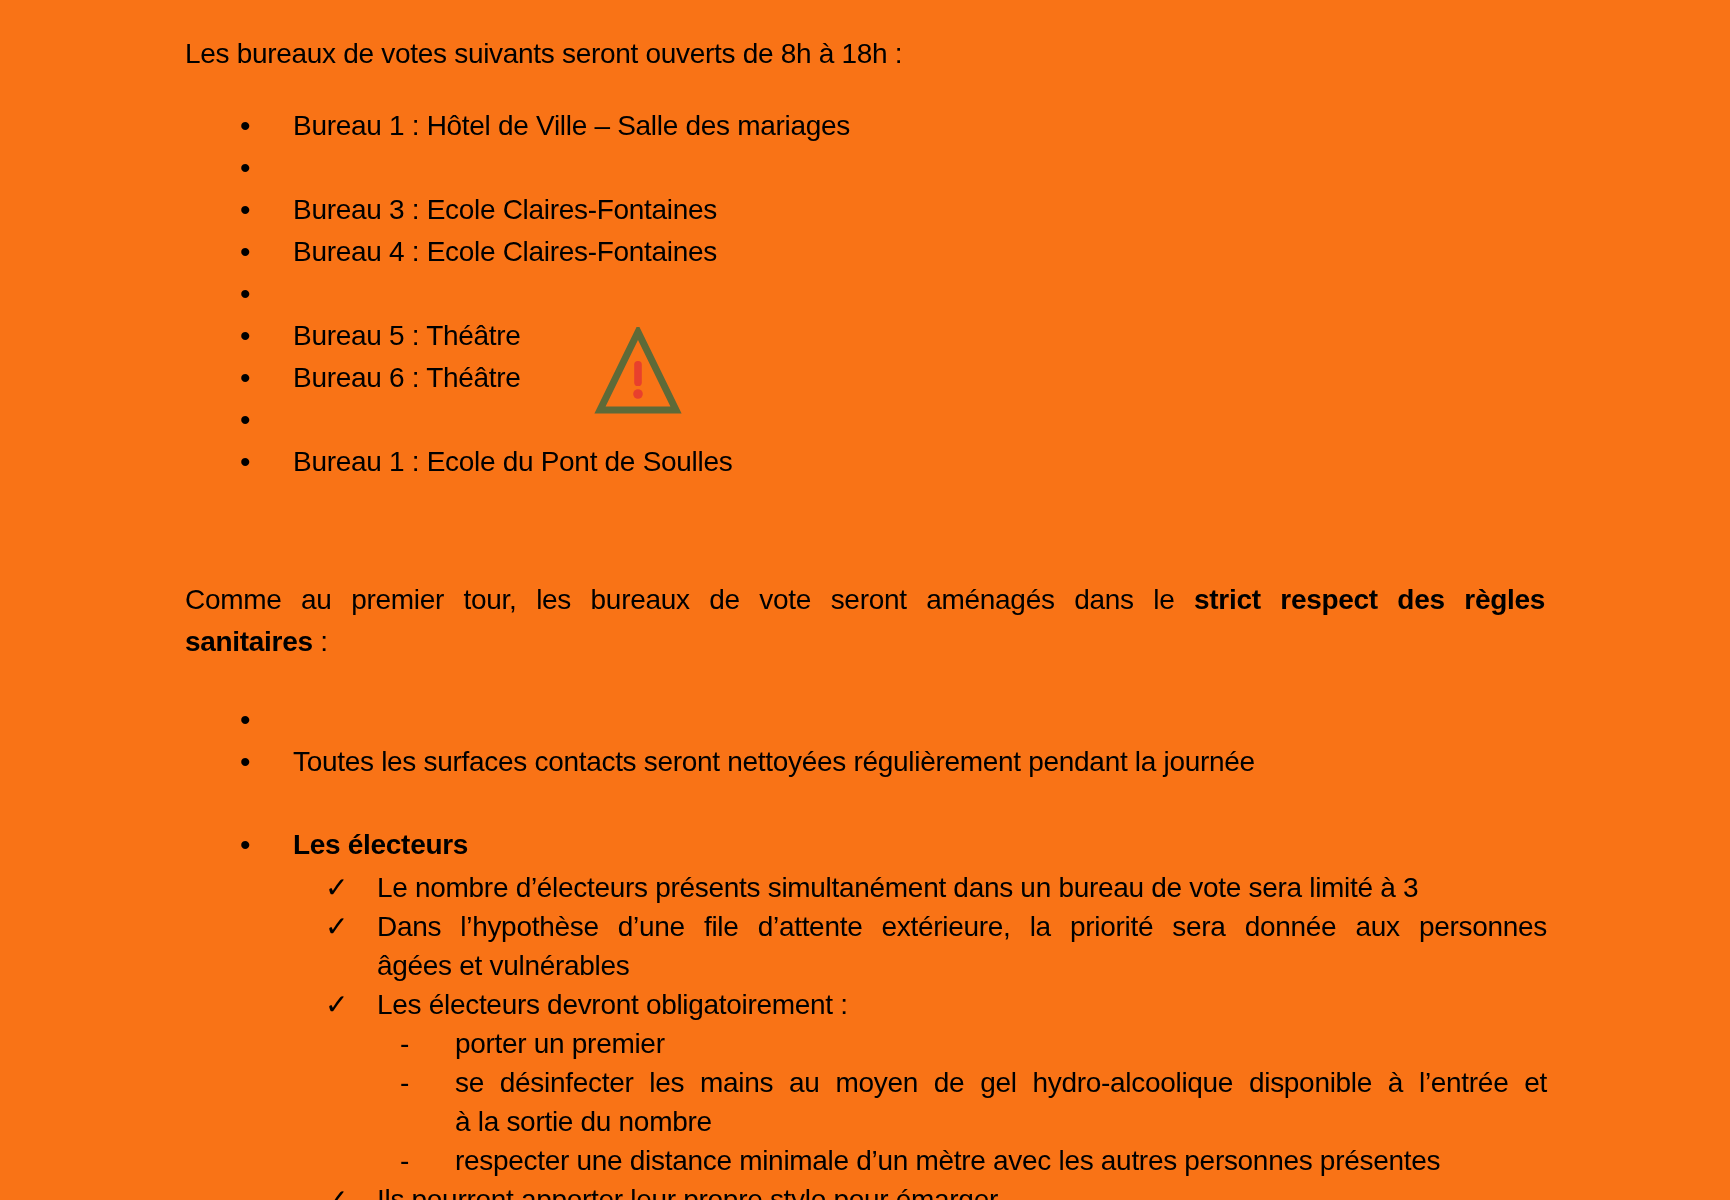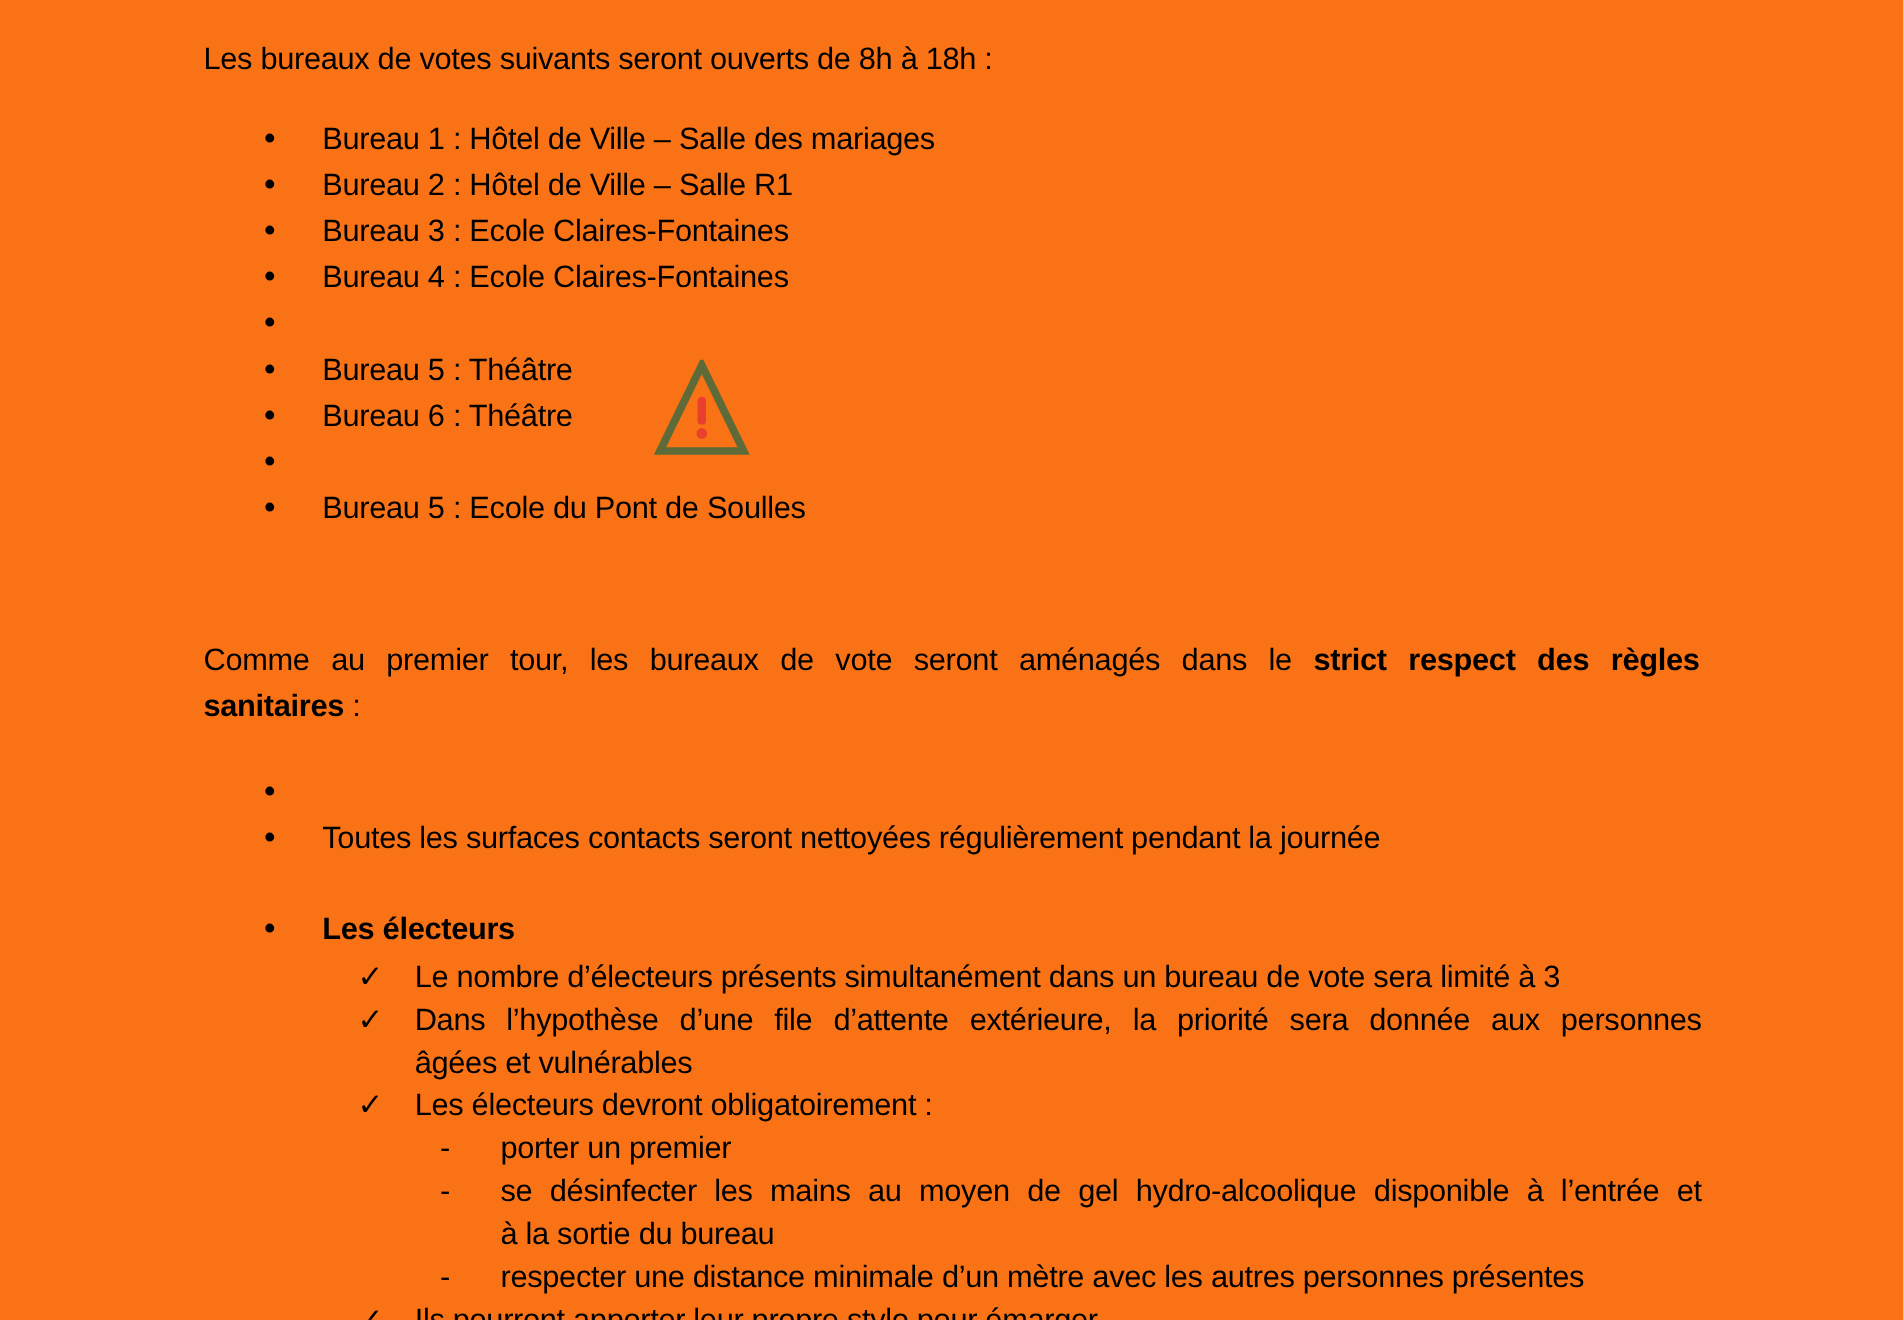--- a/index.html
+++ b/index.html
@@ -41,21 +41,20 @@
 
   <div class="abs intro">Les bureaux de votes suivants seront ouverts de 8h à 18h :</div>
 
   <div class="abs bureau-list">
     <div class="li-row">
       <span class="marker bullet">•</span>
       <span>Bureau 1 : Hôtel de Ville – Salle des mariages</span>
     </div>
     <div class="li-row">
       <span class="marker bullet">•</span>
-      <span>Bureau 2 : Hôtel de Ville – Salle R1</span>
     </div>
     <div class="li-row">
       <span class="marker bullet">•</span>
       <span>Bureau 3 : Ecole Claires-Fontaines</span>
     </div>
     <div class="li-row">
       <span class="marker bullet">•</span>
       <span>Bureau 4 : Ecole Claires-Fontaines</span>
     </div>
     <div class="li-row">
@@ -69,21 +68,21 @@
     <div class="li-row">
       <span class="marker bullet">•</span>
       <span>Bureau 6 : Théâtre</span>
     </div>
     <div class="li-row">
       <span class="marker bullet">•</span>
       <span></span>
     </div>
     <div class="li-row">
       <span class="marker bullet">•</span>
-      <span>Bureau 5 : Ecole du Pont de Soulles</span>
+      <span>Bureau 1 : Ecole du Pont de Soulles</span>
     </div>
   </div>
 
   <svg class="abs warning" viewBox="0 0 90 88" xmlns="http://www.w3.org/2000/svg">
     <polygon points="45,5 7,83 83,83" fill="none" stroke-width="7" stroke="#5e6a38"></polygon>
     <rect x="41.2" y="34" width="7.6" height="25" rx="3.6" fill="#e8402d"></rect>
     <circle cx="45" cy="67" r="4.8" fill="#e8402d"></circle>
   </svg>
 
   <div class="abs rules">
@@ -127,21 +126,21 @@
     </div>
 
     <div class="dash-row">
       <span class="marker">-</span>
       <span>porter un premier</span>
     </div>
 
     <div class="dash-row">
       <span class="marker">-</span>
       <div class="justify1">se désinfecter les mains au moyen de gel hydro-alcoolique disponible à l’entrée et</div>
-      <div>à la sortie du bureau</div>
+      <div>à la sortie du nombre</div>
     </div>
 
     <div class="dash-row">
       <span class="marker">-</span>
       <span>respecter une distance minimale d’un mètre avec les autres personnes présentes</span>
     </div>
 
     <div class="check-row">
       <span class="marker">✓</span>
       <span>Ils pourront apporter leur propre stylo pour émarger</span>

